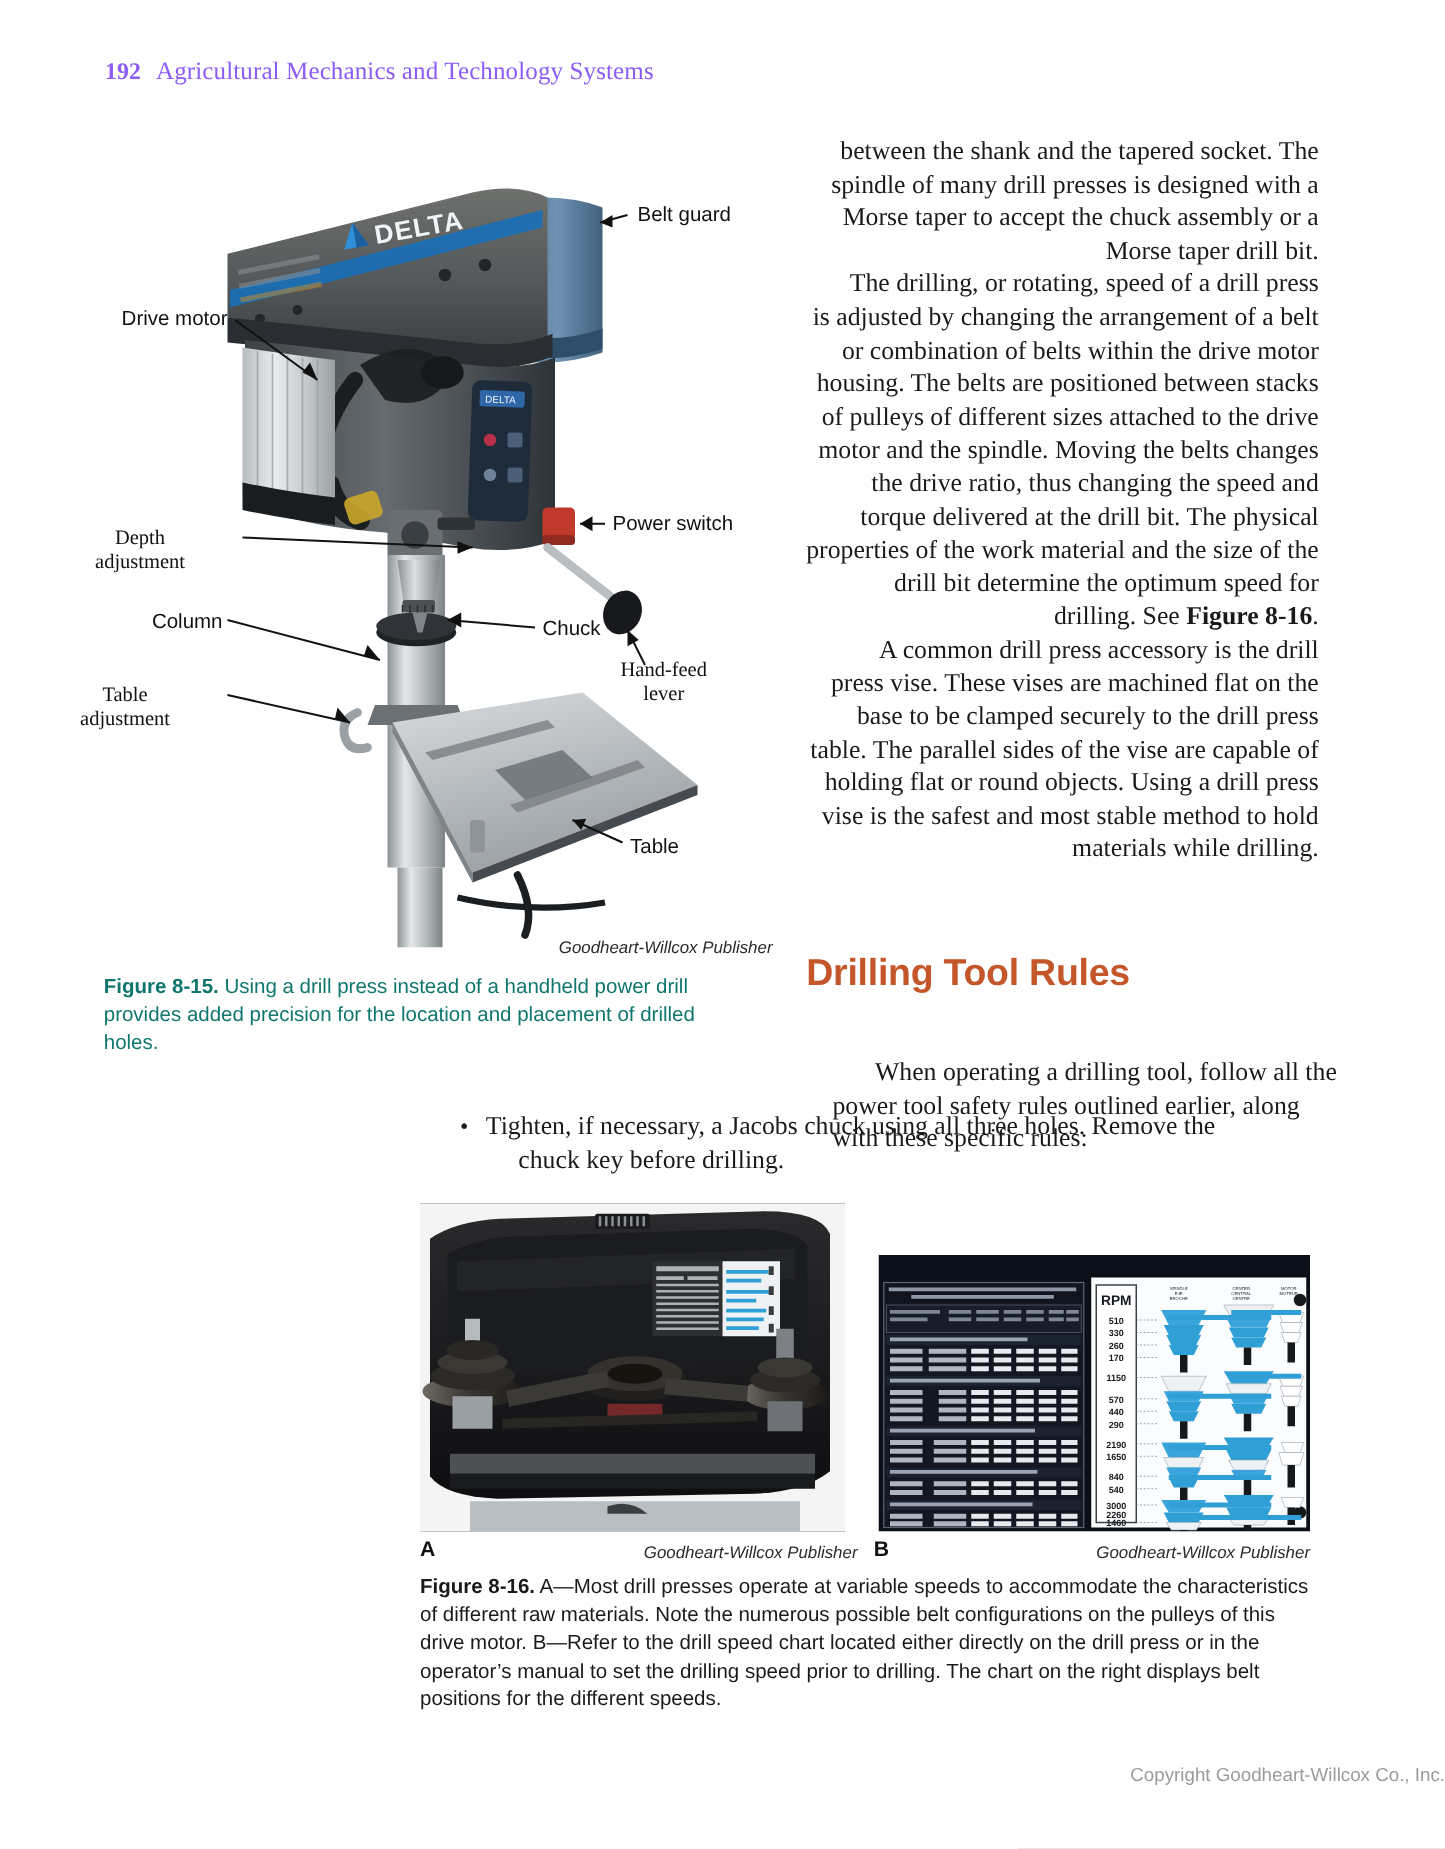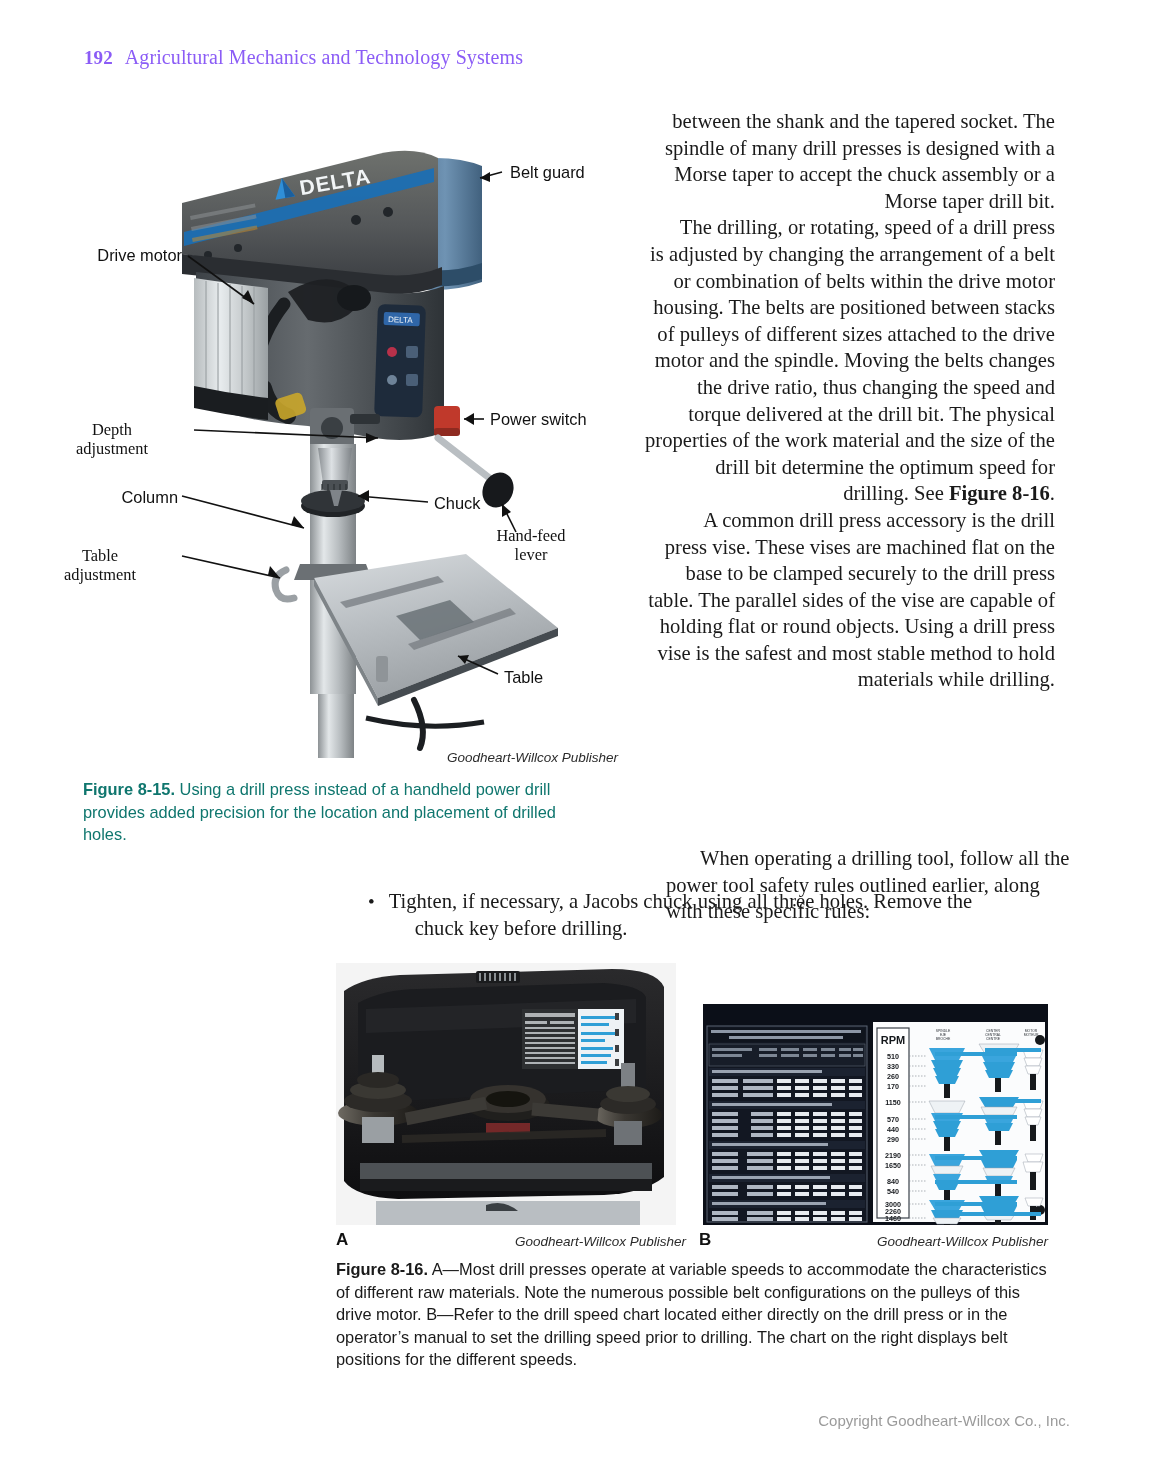--- a/index.html
+++ b/index.html
@@ -64,21 +64,21 @@
   .lblB{position:absolute;left:699px;top:1230px;font-family:"Liberation Sans",sans-serif;
     font-weight:bold;font-size:17px;color:#111;}
   .creditA{position:absolute;left:396px;top:1234px;width:290px;text-align:right;}
   .creditB{position:absolute;left:758px;top:1234px;width:290px;text-align:right;}
   .cap16{position:absolute;left:336px;top:1258px;width:715px;
     font-family:"Liberation Sans",sans-serif;font-size:16.4px;line-height:22.5px;color:#1a1a1a;}
   .cap16 b{font-weight:bold;}
 
   
   .footer{position:absolute;left:0;top:1412px;width:1156px;text-align:right;
-    padding-right:86px;box-sizing:border-box;
+    box-sizing:border-box;
     font-family:"Liberation Sans",sans-serif;font-size:15px;color:#9b9b9b;}
 </style>
 </head>
 <body>
 
 <div class="page">
 
   <div class="runhead">
     <span class="pgno">192</span><span>Agricultural Mechanics and Technology Systems</span>
   </div>
@@ -279,20 +279,21 @@
   <div class="cap15">
     <b>Figure 8-15.</b><span> Using a drill press instead of a handheld power drill provides added precision for the location and placement of drilled holes.</span>
   </div>
 
   <div class="col-right">
     <p>between the shank and the tapered socket. The spindle of many drill presses is designed with a Morse taper to accept the chuck assembly or a Morse taper drill bit.</p>
     <p class="indent"><span>The drilling, or rotating, speed of a drill press is adjusted by changing the arrangement of a belt or combination of belts within the drive motor housing. The belts are positioned between stacks of pulleys of different sizes attached to the drive motor and the spindle. Moving the belts changes the drive ratio, thus changing the speed and torque delivered at the drill bit. The physical properties of the work material and the size of the drill bit determine the optimum speed for drilling. See </span><span class="bold">Figure 8-16</span><span>.</span></p>
     <p class="indent">A common drill press accessory is the drill press vise. These vises are machined flat on the base to be clamped securely to the drill press table. The parallel sides of the vise are capable of holding flat or round objects. Using a drill press vise is the safest and most stable method to hold materials while drilling.</p>
   </div>
 
+  <div class="heading-orange">Drilling Tool Rules</div>
 
   <div class="col-right2">
     <p class="indent">When operating a drilling tool, follow all the power tool safety rules outlined earlier, along with these specific rules:</p>
   </div>
 
   <div class="bullet-block">
     <div class="bl">
       <span class="dot">•</span>
       <span class="btxt">
         <span>Tighten, if necessary, a Jacobs chuck using all three holes. Remove the</span>

